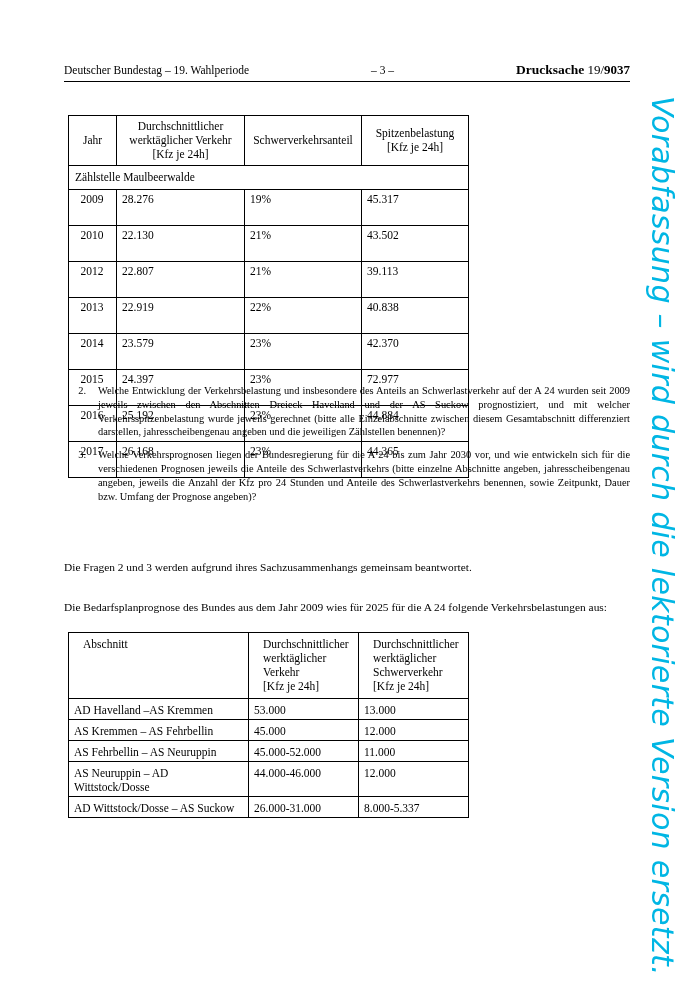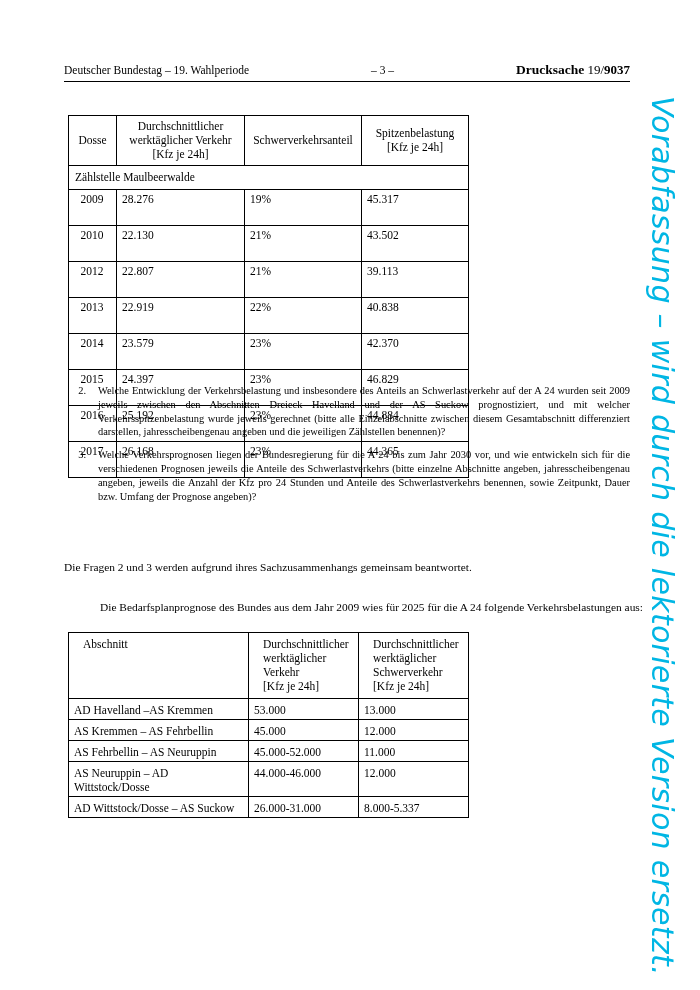--- a/index.html
+++ b/index.html
@@ -140,21 +140,21 @@
 
   .para {
     position: absolute;
     left: 64px;
     width: 566px;
     font-size: 11.4px;
     line-height: 1.32;
     text-align: justify;
   }
   #para-answered { top: 560px; }
-  #para-forecast { top: 600px; margin-left: 36px; }
+  #para-forecast { top: 600px; }
 
   
   .table2-wrap {
     position: absolute;
     left: 68px;
     top: 632px;
     width: 400px;
   }
   #table2 {
     width: 400px;
@@ -220,21 +220,21 @@
           <col class="col-schwer">
           <col class="col-spitz">
       </colgroup>
       <tbody>
         <tr>
           <td class="title-cell" colspan="4">Zählstelle Maulbeerwalde</td>
         </tr>
       </tbody>
       <thead>
         <tr>
-          <td class="lefty">Dosse</td>
+          <td class="lefty">Jahr</td>
           <td>
             <span>Durchschnittlicher</span><br>
             <span>werktäglicher Verkehr</span><br>
             <span>[Kfz je 24h]</span>
           </td>
           <td>Schwerverkehrsanteil</td>
           <td>
             <span>Spitzenbelastung</span><br>
             <span>[Kfz je 24h]</span>
           </td>
@@ -268,21 +268,21 @@
           <tr>
             <td class="jahr">2014</td>
             <td>23.579</td>
             <td>23%</td>
             <td>42.370</td>
           </tr>
           <tr>
             <td class="jahr">2015</td>
             <td>24.397</td>
             <td>23%</td>
-            <td>46.829</td>
+            <td>72.977</td>
           </tr>
           <tr>
             <td class="jahr">2016</td>
             <td>25.192</td>
             <td>23%</td>
             <td>44.884</td>
           </tr>
           <tr>
             <td class="jahr">2017</td>
             <td>26.168</td>

